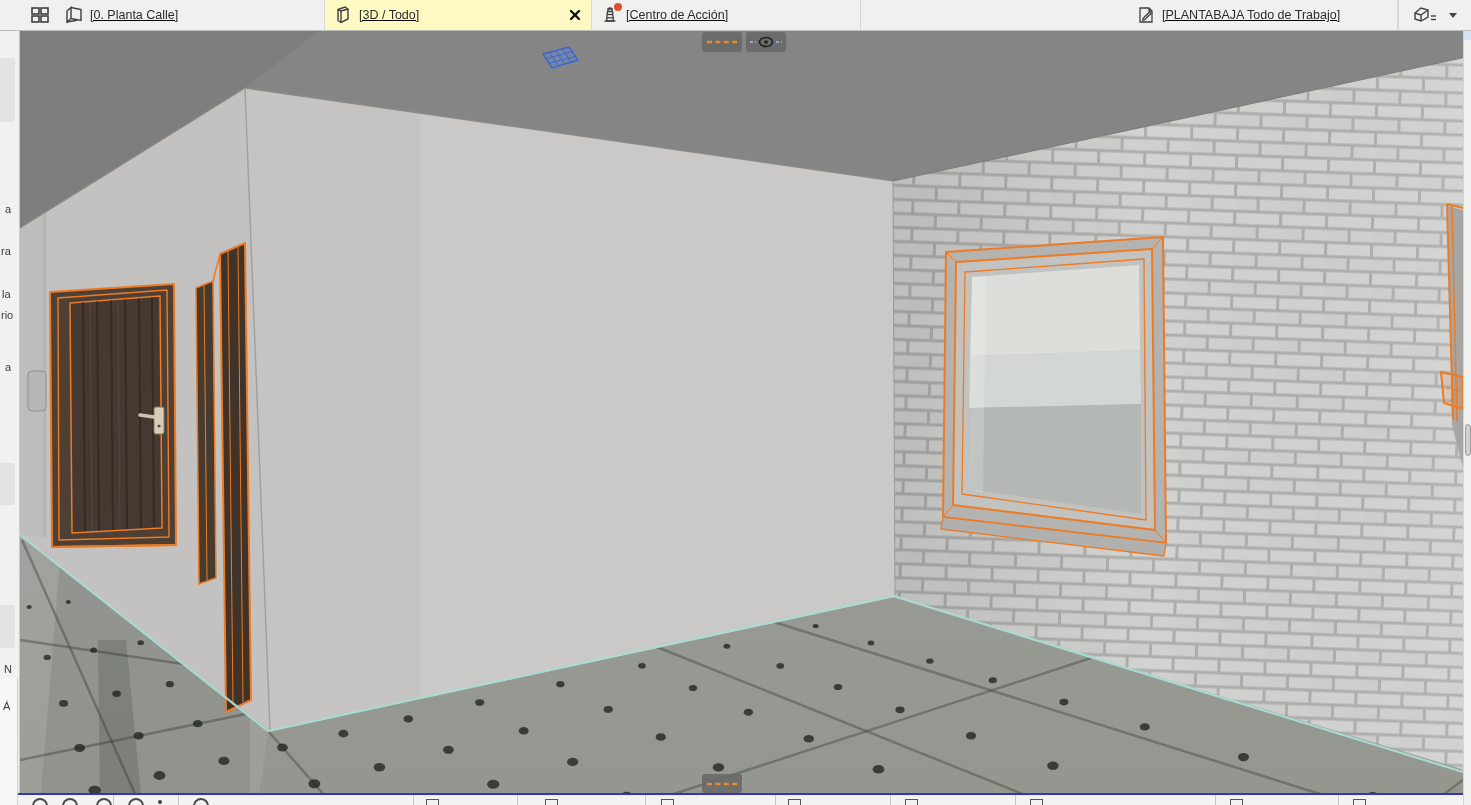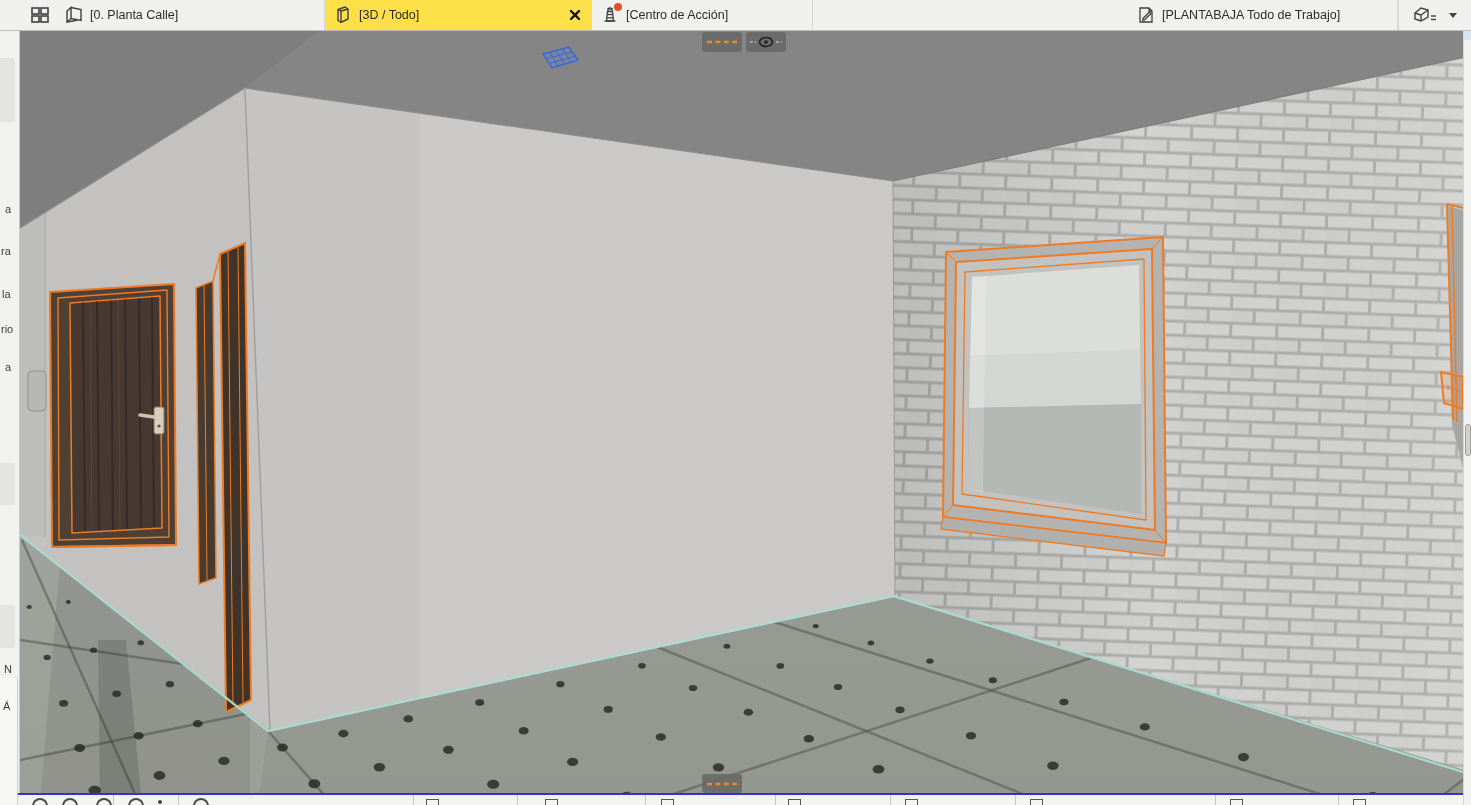--- a/index.html
+++ b/index.html
@@ -2,23 +2,23 @@
 <html><head>
 <meta charset="utf-8">
 <style>
   html,body{margin:0;padding:0;background:#e8e8e6;}
   .app{position:relative;width:1471px;height:805px;overflow:hidden;
        font-family:"Liberation Sans",sans-serif;background:#9a9d97;}
   
   .tabbar{position:absolute;left:0;top:0;width:1471px;height:30px;background:#f0f0ee;
           border-bottom:1px solid #bdbdbb;z-index:30;display:flex;align-items:stretch;}
   .tab{position:absolute;top:0;height:30px;display:flex;align-items:center;
-       border-right:1px solid #d8d8d6;box-sizing:border-box;cursor:default;}
+       border-right:1px solid #d8d8d6;box-sizing:border-box;cursor:default;text-decoration:underline;}
   .tab .lbl{font-size:12.5px;color:#2b2b2b;white-space:nowrap;margin-left:6px;}
-  .tab.active{background:#fde047;}
+  .tab.active{background:#fef9c3;}
   .tabicon{position:relative;width:20px;height:20px;flex:0 0 auto;margin-left:8px;}
   .overview-btn{position:absolute;left:24px;top:3px;width:32px;height:24px;
                 display:flex;align-items:center;justify-content:center;}
   .closex{position:absolute;right:8px;top:7px;width:16px;height:16px;}
   .reddot{position:absolute;right:-2px;top:-2px;width:8px;height:8px;border-radius:50%;
           background:#dd512e;}
   .tablist-btn{position:absolute;left:1398px;top:0;width:73px;height:30px;
                border-left:1px solid #d8d8d6;box-sizing:border-box;
                display:flex;align-items:center;justify-content:center;gap:6px;}
   
@@ -278,21 +278,21 @@
       <span class="closex">
         <svg width="16" height="16" viewBox="0 0 16 16">
           <g stroke="#111" stroke-width="2.4" stroke-linecap="round">
             <line x1="4" y1="4" x2="12" y2="12"></line>
               <line x1="12" y1="4" x2="4" y2="12"></line>
           </g>
         </svg>
       </span>
     </div>
 
-    <div class="tab" style="left:592px;width:221px;">
+    <div class="tab" style="left:592px;width:269px;">
       <span class="tabicon">
         <svg width="20" height="20" viewBox="0 0 20 20" fill="none" stroke="#3f3f3f" stroke-width="1.3">
           <path d="M7.5,6.5 L12.5,6.5 L13.5,16 L6.5,16 Z"></path>
           <path d="M8,6.5 L8,4 L12,4 L12,6.5"></path>
           <path d="M8,4 C8,2.6 12,2.6 12,4"></path>
           <line x1="7.1" y1="9.5" x2="12.9" y2="9.5"></line>
             <line x1="6.8" y1="12.8" x2="13.2" y2="12.8"></line>
           <line x1="4.5" y1="16" x2="15.5" y2="16"></line>
         </svg>
         <span class="reddot"></span>
@@ -323,21 +323,21 @@
         <polygon points="1,2 9,2 5,7" fill="#444"></polygon>
       </svg>
     </div>
   </div>
 
   <div class="leftstrip">
     <div class="box" style="top:28px;height:64px;"></div>
     <div class="frag" style="top:173px;left:5px;">a</div>
     <div class="frag" style="top:215px;">ra</div>
     <div class="frag" style="top:258px;left:2px;">la</div>
-    <div class="frag" style="top:293px;">rio</div>
+    <div class="frag" style="top:279px;">rio</div>
     <div class="frag" style="top:331px;left:5px;">a</div>
     <div class="box" style="top:433px;height:42px;"></div>
     <div class="box" style="top:575px;height:43px;"></div>
     <div class="lowbg"></div>
     <div class="lowline"></div>
     <div class="frag" style="top:633px;left:4px;">N</div>
     <div class="frag" style="top:670px;left:3px;">Á</div>
   </div>
 
   <div class="floatbtn" style="left:702px;top:32px;">

